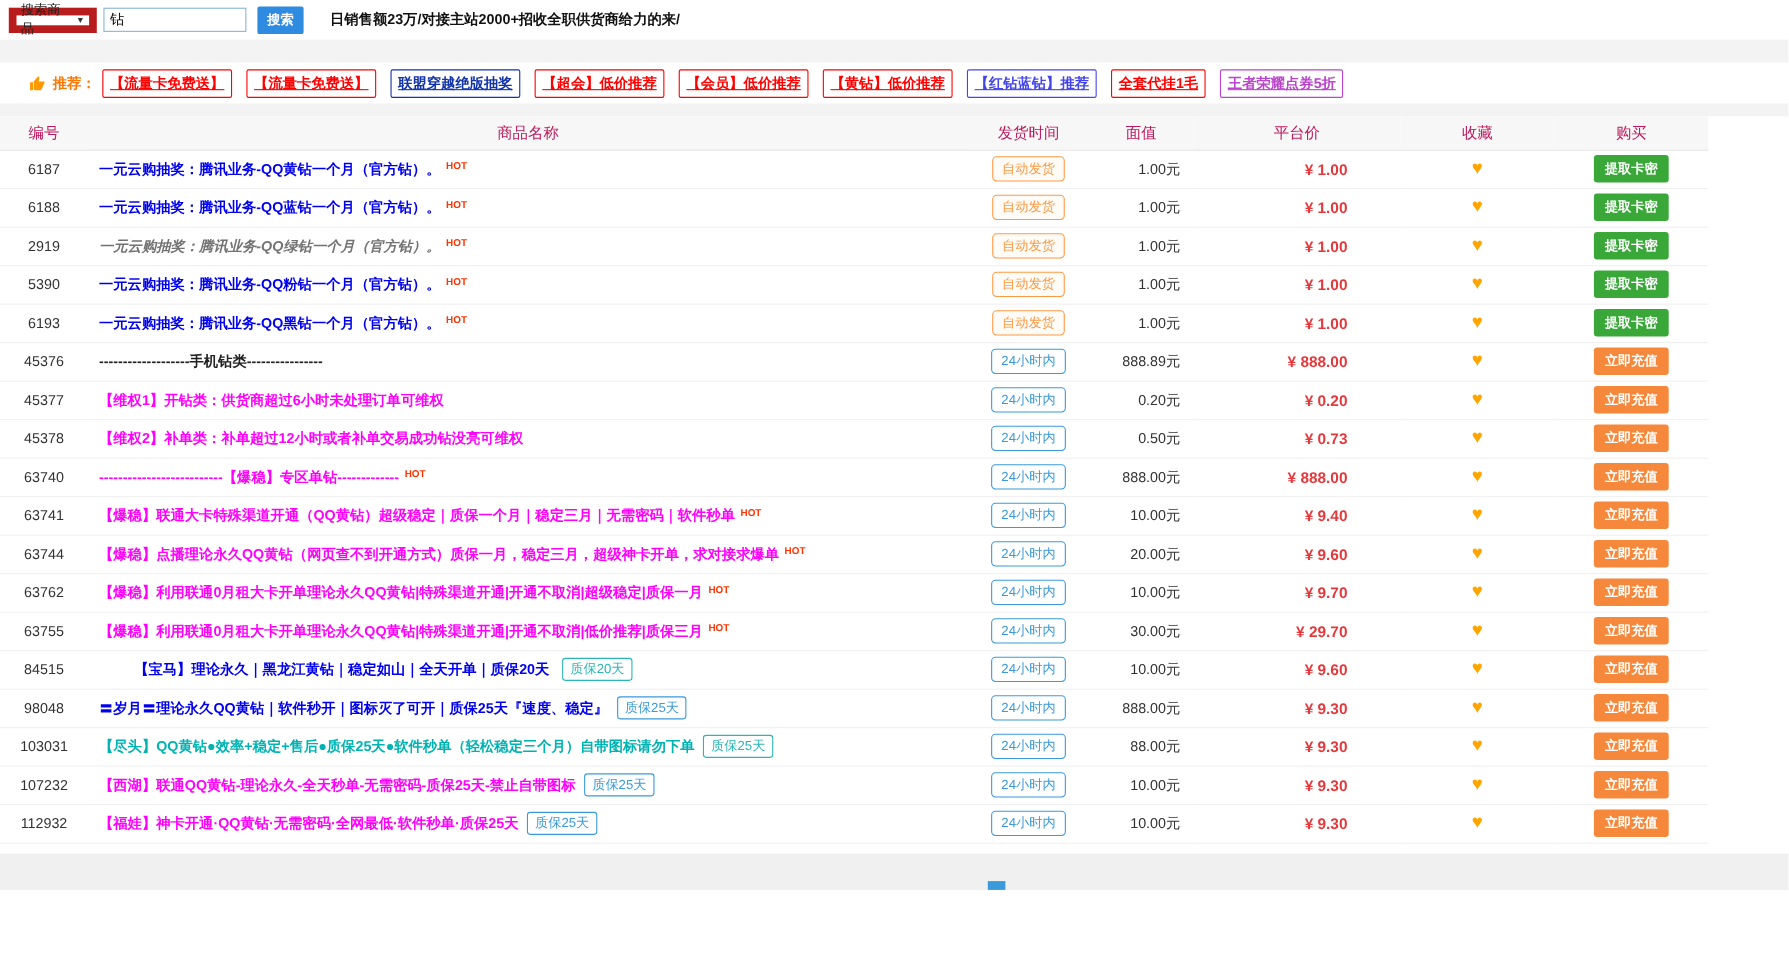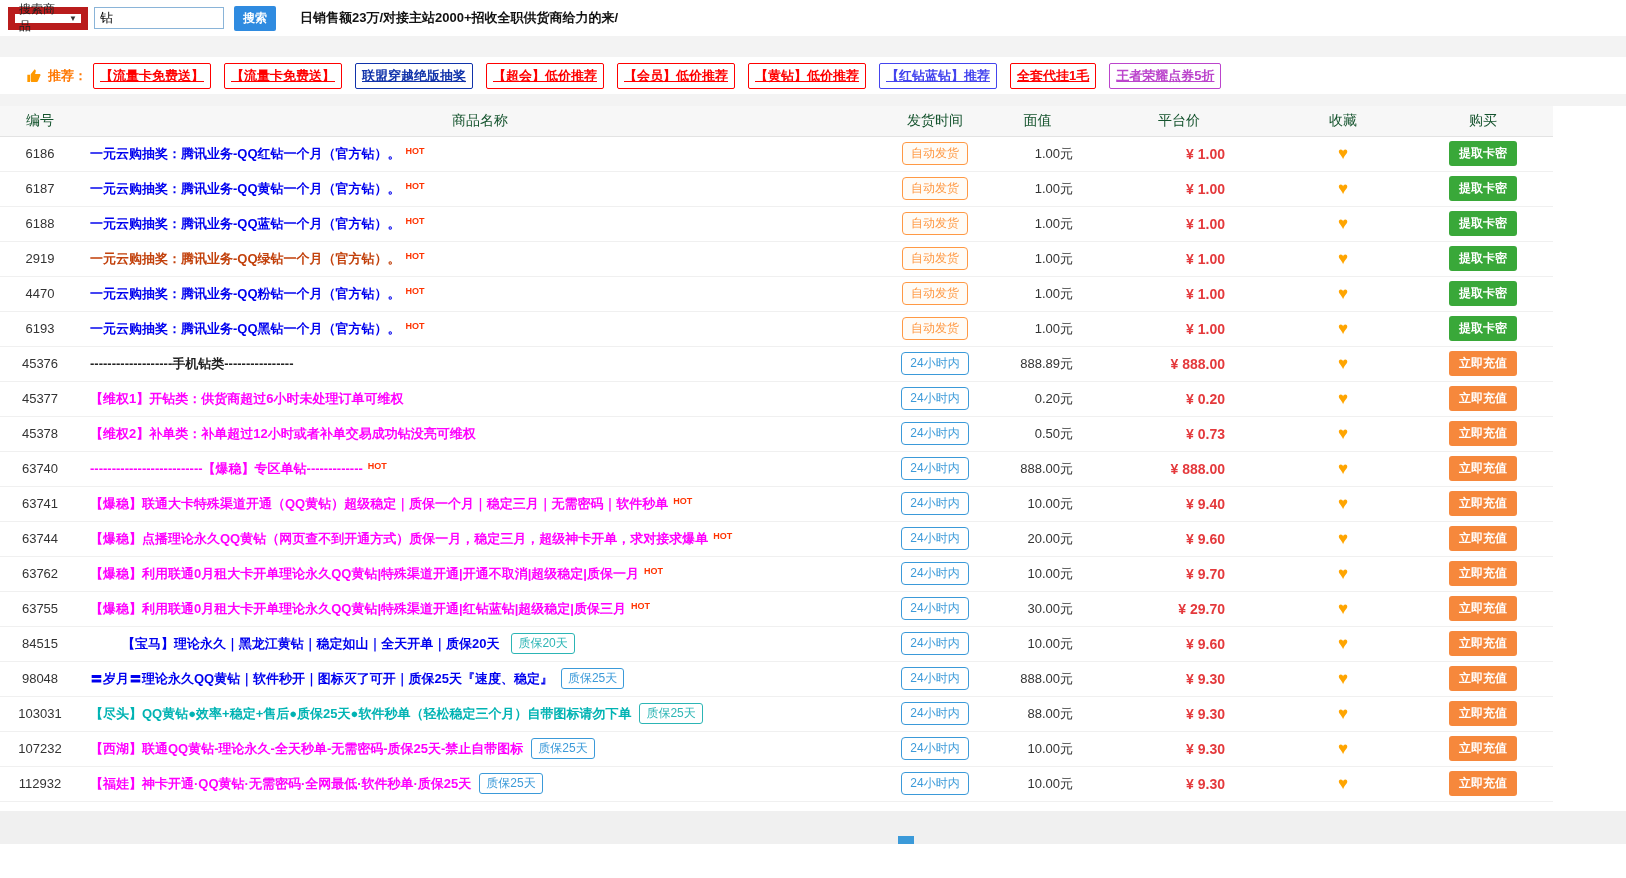--- a/index.html
+++ b/index.html
@@ -36,21 +36,21 @@
   .rec-label { color:var(--recommend-label,#ff7700); font-weight:bold; font-size:13px; margin:0 6px 0 4px; }
   .rec-item {
     display:inline-block; border:1px solid; padding:3px 6px; margin-right:13px;
     font-size:13px; font-weight:bold; text-decoration:underline; cursor:pointer; border-radius:2px;
     white-space:nowrap;
   }
   
   .table-wrap { background:#fff; padding-bottom:9px; }
   table { border-collapse:collapse; table-layout:fixed; width:1553px; }
   thead tr { height:30px; background:#f7f7f7; }
-  th { font-weight:400; color:#14532d; font-size:14px; border-bottom:1px solid #e3e3e3; text-align:center; }
+  th { font-weight:400; color:#be185d; font-size:14px; border-bottom:1px solid #e3e3e3; text-align:center; }
   tbody tr { height:35px; border-bottom:1px solid #f0f0f0; background:#fff; }
   td.col-id { text-align:center; color:#333; font-size:13px; }
   td.col-name { text-align:left; font-size:13px; font-weight:bold; padding-left:10px; white-space:nowrap; overflow:hidden; }
   td.col-delivery { text-align:center; }
   td.col-face { text-align:right; padding-right:12px; color:#333; font-size:13px; font-weight:400; }
   td.col-price { text-align:right; padding-right:48px; color:var(--price,#e4393c); font-weight:bold; font-size:14px; }
   td.col-fav { text-align:center; }
   td.col-buy { text-align:center; }
   .pname { cursor:pointer; }
   .hot { color:var(--hot,#ff3300); font-size:9px; font-weight:bold; margin-left:5px; vertical-align:4px; }
@@ -116,31 +116,20 @@
         <th>商品名称</th>
         <th>发货时间</th>
         <th>面值</th>
         <th>平台价</th>
         <th>收藏</th>
         <th>购买</th>
       </tr>
     </thead>
     <tbody>
         <tr>
-    <td class="col-id">6186</td>
-    <td class="col-name">
-      <span class="pname" style="color: rgb(0, 0, 238);">一元云购抽奖：腾讯业务-QQ红钻一个月（官方钻）。</span><span class="hot">HOT</span>
-    </td>
-    <td class="col-delivery"><span class="dbadge dbadge-auto">自动发货</span></td>
-    <td class="col-face">1.00元</td>
-    <td class="col-price">¥ 1.00</td>
-    <td class="col-fav"><span class="heart">♥</span></td>
-    <td class="col-buy"><button class="buy buy-green">提取卡密</button></td>
-  </tr>
-        <tr>
     <td class="col-id">6187</td>
     <td class="col-name">
       <span class="pname" style="color: rgb(0, 0, 238);">一元云购抽奖：腾讯业务-QQ黄钻一个月（官方钻）。</span><span class="hot">HOT</span>
     </td>
     <td class="col-delivery"><span class="dbadge dbadge-auto">自动发货</span></td>
     <td class="col-face">1.00元</td>
     <td class="col-price">¥ 1.00</td>
     <td class="col-fav"><span class="heart">♥</span></td>
     <td class="col-buy"><button class="buy buy-green">提取卡密</button></td>
   </tr>
@@ -151,30 +140,30 @@
     </td>
     <td class="col-delivery"><span class="dbadge dbadge-auto">自动发货</span></td>
     <td class="col-face">1.00元</td>
     <td class="col-price">¥ 1.00</td>
     <td class="col-fav"><span class="heart">♥</span></td>
     <td class="col-buy"><button class="buy buy-green">提取卡密</button></td>
   </tr>
         <tr>
     <td class="col-id">2919</td>
     <td class="col-name">
-      <span class="pname" style="color: #c2410c;">一元云购抽奖：腾讯业务-QQ绿钻一个月（官方钻）。</span><span class="hot">HOT</span>
-    </td>
-    <td class="col-delivery"><span class="dbadge dbadge-auto">自动发货</span></td>
-    <td class="col-face">1.00元</td>
-    <td class="col-price">¥ 1.00</td>
-    <td class="col-fav"><span class="heart">♥</span></td>
-    <td class="col-buy"><button class="buy buy-green">提取卡密</button></td>
-  </tr>
-        <tr>
-    <td class="col-id">4470</td>
+      <span class="pname" style="color: #737373; font-style: italic;">一元云购抽奖：腾讯业务-QQ绿钻一个月（官方钻）。</span><span class="hot">HOT</span>
+    </td>
+    <td class="col-delivery"><span class="dbadge dbadge-auto">自动发货</span></td>
+    <td class="col-face">1.00元</td>
+    <td class="col-price">¥ 1.00</td>
+    <td class="col-fav"><span class="heart">♥</span></td>
+    <td class="col-buy"><button class="buy buy-green">提取卡密</button></td>
+  </tr>
+        <tr>
+    <td class="col-id">5390</td>
     <td class="col-name">
       <span class="pname" style="color: rgb(0, 0, 238);">一元云购抽奖：腾讯业务-QQ粉钻一个月（官方钻）。</span><span class="hot">HOT</span>
     </td>
     <td class="col-delivery"><span class="dbadge dbadge-auto">自动发货</span></td>
     <td class="col-face">1.00元</td>
     <td class="col-price">¥ 1.00</td>
     <td class="col-fav"><span class="heart">♥</span></td>
     <td class="col-buy"><button class="buy buy-green">提取卡密</button></td>
   </tr>
         <tr>
@@ -261,21 +250,21 @@
     </td>
     <td class="col-delivery"><span class="dbadge dbadge-24h">24小时内</span></td>
     <td class="col-face">10.00元</td>
     <td class="col-price">¥ 9.70</td>
     <td class="col-fav"><span class="heart">♥</span></td>
     <td class="col-buy"><button class="buy buy-orange">立即充值</button></td>
   </tr>
         <tr>
     <td class="col-id">63755</td>
     <td class="col-name">
-      <span class="pname" style="color: rgb(255, 0, 255);">【爆稳】利用联通0月租大卡开单理论永久QQ黄钻|特殊渠道开通|红钻蓝钻|超级稳定|质保三月</span><span class="hot">HOT</span>
+      <span class="pname" style="color: rgb(255, 0, 255);">【爆稳】利用联通0月租大卡开单理论永久QQ黄钻|特殊渠道开通|开通不取消|低价推荐|质保三月</span><span class="hot">HOT</span>
     </td>
     <td class="col-delivery"><span class="dbadge dbadge-24h">24小时内</span></td>
     <td class="col-face">30.00元</td>
     <td class="col-price">¥ 29.70</td>
     <td class="col-fav"><span class="heart">♥</span></td>
     <td class="col-buy"><button class="buy buy-orange">立即充值</button></td>
   </tr>
         <tr>
     <td class="col-id">84515</td>
     <td class="col-name">

